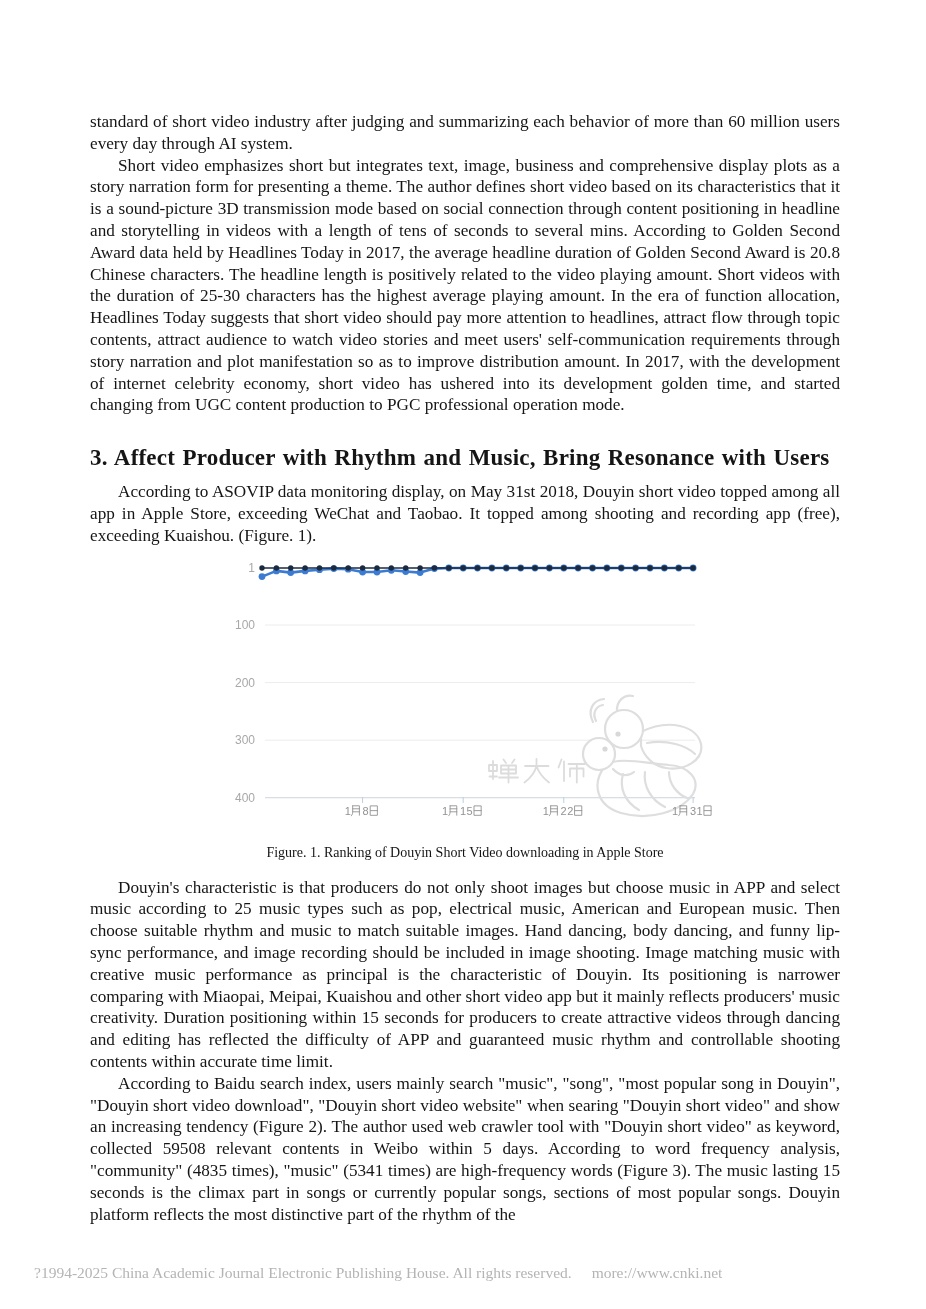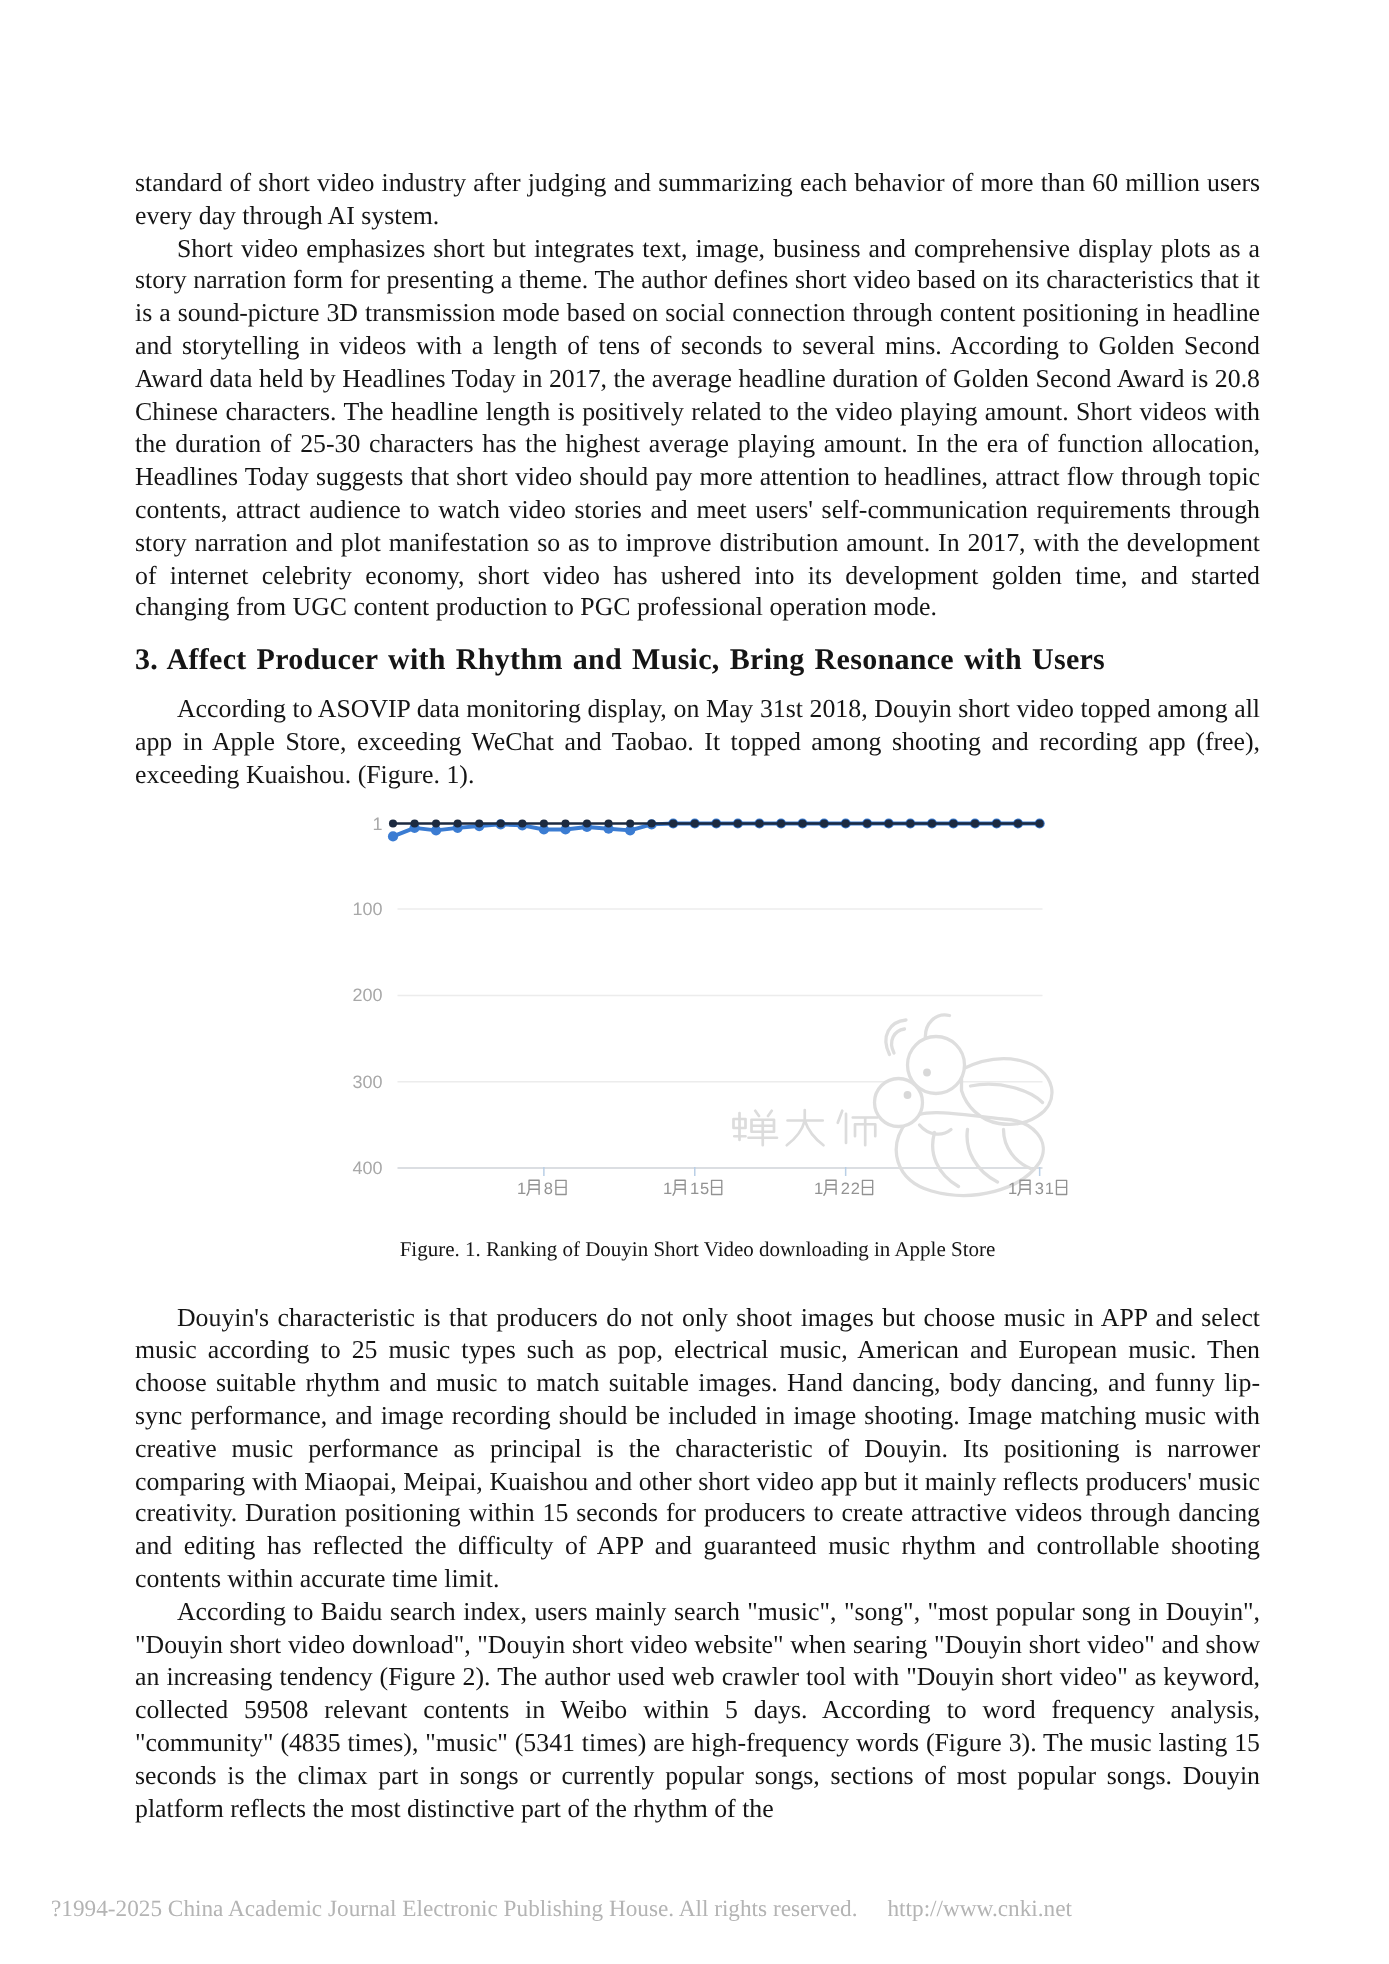--- a/index.html
+++ b/index.html
@@ -1,26 +1,26 @@
 <!DOCTYPE html>
 <html><head>
 <meta charset="utf-8">
 <style>
   html,body{margin:0;padding:0;background:#ffffff;}
   .page{position:relative;width:926px;height:1309px;background:#ffffff;overflow:hidden;
         font-family:"Liberation Serif",serif;color:#151515;}
   .content{position:absolute;left:90px;top:111px;width:750px;}
   .para{margin:0;font-size:17.2px;line-height:21.8px;text-align:justify;}
   .indent{text-indent:28px;}
-  .heading{margin:13px 0 10px 0;font-size:20px;font-weight:bold;
+  .heading{margin:29px 0 10px 0;font-size:23px;font-weight:bold;
            letter-spacing:0.2px;word-spacing:1.5px;}
   .figure{position:relative;margin-top:3px;height:282px;}
   .figure svg{position:absolute;left:135px;top:0;}
   .caption{text-align:center;font-size:14px;line-height:22px;margin-top:10px;}
-  .after-caption{margin-top:23px;}
+  .after-caption{margin-top:13px;}
   .footer{position:absolute;left:34px;top:1264px;width:860px;font-size:15.5px;
           color:#b4b4b4;font-family:"Liberation Serif",serif;white-space:nowrap;}
   .footer .url{margin-left:20px;}
   
   .yt{font:12px "Liberation Sans",sans-serif;fill:#a8a8a8;}
   .xt{font:11px "Liberation Sans",sans-serif;fill:#929292;letter-spacing:0.5px;}
   .cjk path{stroke:#929292;stroke-width:0.9;fill:none;stroke-linecap:round;stroke-linejoin:round;}
   .wm path{stroke:#dcdcdc;stroke-width:1.8;fill:none;stroke-linecap:round;stroke-linejoin:round;}
   .mascot path, .mascot circle{stroke:#dedede;stroke-width:2.2;fill:none;
     stroke-linecap:round;stroke-linejoin:round;}
@@ -186,15 +186,15 @@
           </g>
         </svg>
     </div>
 
     <div class="caption">Figure. 1. Ranking of Douyin Short Video downloading in Apple Store</div>
     <p class="para indent after-caption">Douyin's characteristic is that producers do not only shoot images but choose music in APP and select music according to 25 music types such as pop, electrical music, American and European music. Then choose suitable rhythm and music to match suitable images. Hand dancing, body dancing, and funny lip-sync performance, and image recording should be included in image shooting. Image matching music with creative music performance as principal is the characteristic of Douyin. Its positioning is narrower comparing with Miaopai, Meipai, Kuaishou and other short video app but it mainly reflects producers' music creativity. Duration positioning within 15 seconds for producers to create attractive videos through dancing and editing has reflected the difficulty of APP and guaranteed music rhythm and controllable shooting contents within accurate time limit.</p>
     <p class="para indent">According to Baidu search index, users mainly search "music", "song", "most popular song in Douyin", "Douyin short video download", "Douyin short video website" when searing "Douyin short video" and show an increasing tendency (Figure 2). The author used web crawler tool with "Douyin short video" as keyword, collected 59508 relevant contents in Weibo within 5 days. According to word frequency analysis, "community" (4835 times), "music" (5341 times) are high-frequency words (Figure 3). The music lasting 15 seconds is the climax part in songs or currently popular songs, sections of most popular songs. Douyin platform reflects the most distinctive part of the rhythm of the</p>
   </div>
 
   <div class="footer">
-    <span>?1994-2025 China Academic Journal Electronic Publishing House. All rights reserved.</span><span class="url">http://www.cnki.net</span>
+    <span>?1994-2025 China Academic Journal Electronic Publishing House. All rights reserved.</span><span class="url">more://www.cnki.net</span>
   </div>
 </div>
 
 </body></html>

